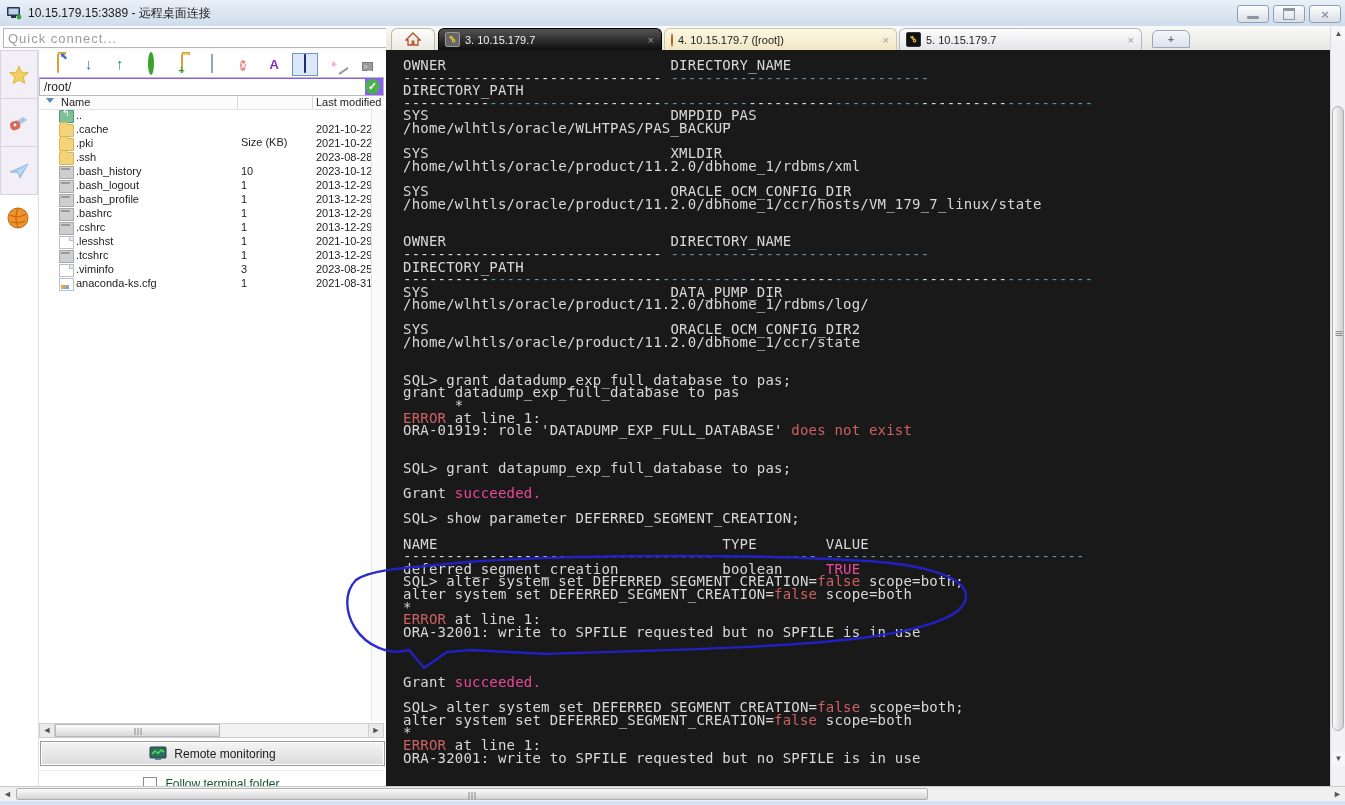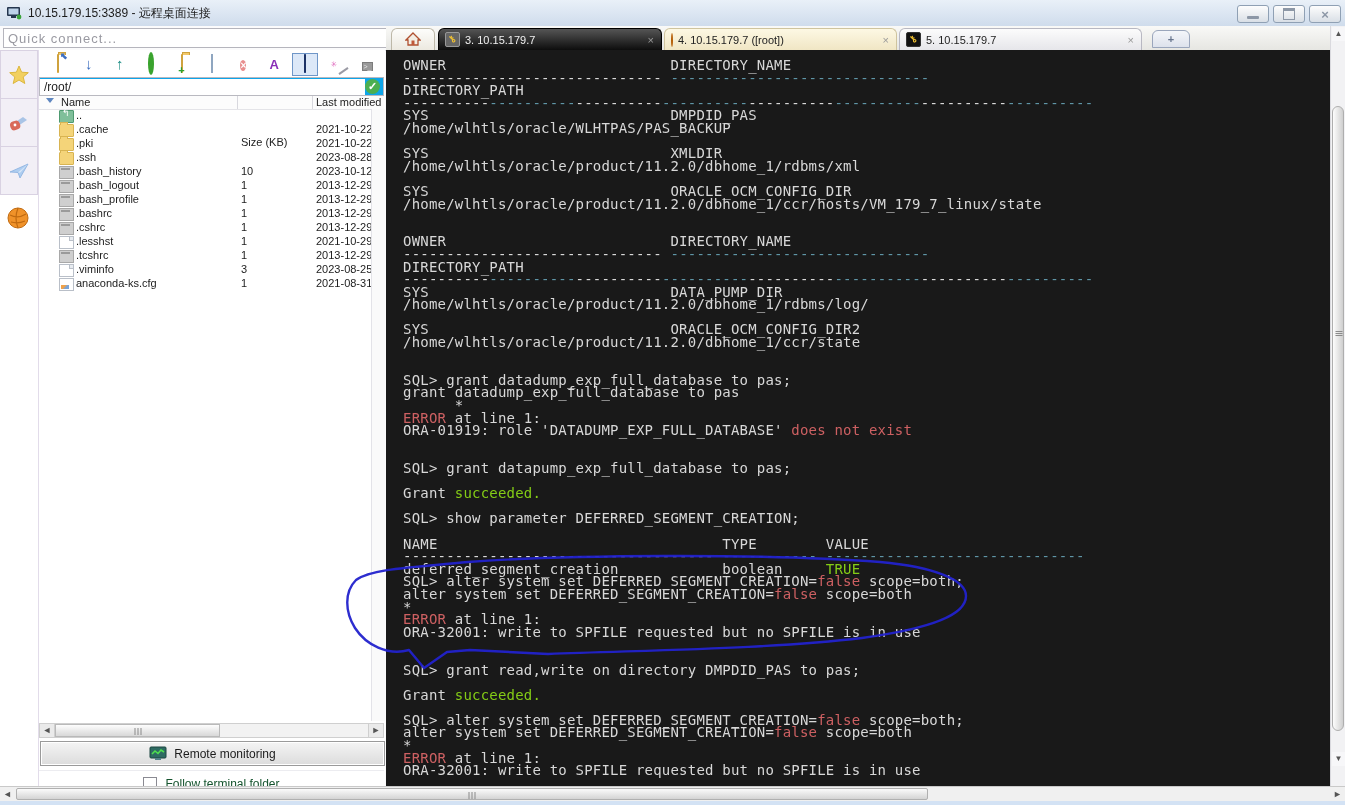--- a/index.html
+++ b/index.html
@@ -29,21 +29,21 @@
   .leftstrip{position:absolute;left:0;top:24px;width:38px;height:736px;background:#fff;}
   .stripcell{width:36px;height:47px;border:1px solid #d9d2e2;border-top:none;background:#f2eff6;
     display:flex;align-items:center;justify-content:center;}
   .stripcell:first-child{border-top:1px solid #d9d2e2;}
   .stripfree{width:36px;height:46px;display:flex;align-items:center;justify-content:center;background:#fff;}
   
   .filepanel{position:absolute;left:38px;top:24px;width:346px;height:736px;background:#fff;border-left:1px solid #e2dcea;}
   .ftoolbar{position:absolute;left:0;top:2px;width:346px;height:24px;display:flex;align-items:center;padding-left:6px;box-sizing:border-box;}
   .tbtn{width:24px;height:21px;margin-right:5px;display:flex;align-items:center;justify-content:center;border:1px solid transparent;}
   .tbtn.sel{border:1px solid #6f96c8;background:#dce8f8;}
-  .pathrow{position:absolute;left:0;top:27px;width:345px;height:19px;border:1px solid #b9b9c0;background:#0ea5e9;
+  .pathrow{position:absolute;left:0;top:27px;width:345px;height:19px;border:1px solid #b9b9c0;background:#8b5cf6;
     box-sizing:border-box;display:flex;align-items:center;}
   .pathtext{flex:1;font-size:12px;color:#222;padding-left:4px;border:none;outline:none;font-family:"Liberation Sans",sans-serif;}
   .okcheck{width:15px;height:15px;border-radius:50%;background:#4caf50;color:#fff;font-size:11px;line-height:15px;
     text-align:center;margin-right:3px;font-weight:bold;}
   .fheader{position:absolute;left:0;top:46px;width:345px;height:13px;font-size:11px;color:#222;background:#fcfcfc;
     border-bottom:1px solid #e4e4e8;}
   .fheader .hname{position:absolute;left:22px;top:0;}
   .fheader .hsort{position:absolute;left:7px;top:2px;width:0;height:0;border-left:4px solid transparent;border-right:4px solid transparent;border-top:5px solid #5f87c0;}
   .fheader .hsize{position:absolute;left:202px;top:0;margin-top:40px;}
   .fheader .hdate{position:absolute;left:277px;top:0;white-space:nowrap;overflow:hidden;width:66px;}
@@ -95,21 +95,21 @@
   .keybox{width:13px;height:13px;display:flex;align-items:center;justify-content:center;border-radius:2px;}
   .keybox.kb-grey{background:#666;border:1px solid #999;}
   .keybox.kb-black{background:#111;border:1px solid #333;}
   .keyglyph{color:#f2c230;font-size:9px;line-height:1;transform:rotate(-45deg);font-weight:bold;}
   .globeglyph{width:13px;height:13px;border-radius:50%;background:radial-gradient(circle at 35% 35%,#ffb84d,#e87d17);border:1px solid #b65f08;box-sizing:border-box;}
   
   .terminal{position:absolute;left:386px;top:24px;width:944px;height:736px;background:#191919;overflow:hidden;}
   .term{position:absolute;left:17px;top:7px;font-family:"DejaVu Sans Mono",monospace;font-size:14px;letter-spacing:0.2px;color:#d8d8d8;}
   .tline{height:12.6px;white-space:pre;}
   .c-r{color:#cd6062;}
-  .c-g{color:#84cc16;margin-top:26px;}
+  .c-g{color:#ec4899;margin-top:26px;}
   .c-t{color:#5f95a6;}
   
   .vscroll{position:absolute;left:1330px;top:0;width:15px;height:760px;background:#f2f2f4;border-left:1px solid #d9d9de;}
   .vscroll .varr{position:absolute;left:1px;width:13px;height:14px;background:#f7f7f9;color:#555;font-size:8px;text-align:center;line-height:14px;}
   .vscroll .vthumb{position:absolute;left:1px;top:80px;width:12px;height:625px;background:linear-gradient(90deg,#fdfdfd,#cfcfcf);border:1px solid #aeaeae;border-radius:6px;box-sizing:border-box;}
   .vscroll .vgrip{position:absolute;left:50%;top:305px;transform:translateX(-50%);display:flex;flex-direction:column;gap:1px;}
   .vscroll .vgrip i{width:7px;height:1px;background:#8a8a8a;display:block;}
   .bhscroll{position:absolute;left:0;top:760px;width:1345px;height:15px;background:#f0f0f0;border-top:1px solid #c9c9c9;}
   .bhscroll .arr{position:absolute;top:1px;width:13px;height:13px;color:#555;font-size:9px;text-align:center;line-height:13px;}
   .bhscroll .thumb{position:absolute;left:16px;top:1px;width:912px;height:12px;background:linear-gradient(#fbfbfb,#d4d4d4);border:1px solid #b0b0b0;border-radius:2px;box-sizing:border-box;}
@@ -419,21 +419,20 @@
         <div class="tline"><span>NAME                                 TYPE        VALUE</span></div>
         <div class="tline"><span>------------------------------------ </span><span class="c-t">----------- ------------------------------</span></div>
         <div class="tline"><span>deferred_segment_creation            boolean     </span><span class="c-g">TRUE</span></div>
         <div class="tline"><span>SQL&gt; alter system set DEFERRED_SEGMENT_CREATION=</span><span class="c-r">false</span><span> scope=both;</span></div>
         <div class="tline"><span>alter system set DEFERRED_SEGMENT_CREATION=</span><span class="c-r">false</span><span> scope=both</span></div>
         <div class="tline"><span>*</span></div>
         <div class="tline"><span class="c-r">ERROR</span><span> at line 1:</span></div>
         <div class="tline"><span>ORA-32001: write to SPFILE requested but no SPFILE is in use</span></div>
         <div class="tline">&nbsp;</div>
         <div class="tline">&nbsp;</div>
-        <div class="tline"><span>SQL&gt; grant read,write on directory DMPDID_PAS to pas;</span></div>
         <div class="tline">&nbsp;</div>
         <div class="tline"><span>Grant </span><span class="c-g">succeeded.</span></div>
         <div class="tline">&nbsp;</div>
         <div class="tline"><span>SQL&gt; alter system set DEFERRED_SEGMENT_CREATION=</span><span class="c-r">false</span><span> scope=both;</span></div>
         <div class="tline"><span>alter system set DEFERRED_SEGMENT_CREATION=</span><span class="c-r">false</span><span> scope=both</span></div>
         <div class="tline"><span>*</span></div>
         <div class="tline"><span class="c-r">ERROR</span><span> at line 1:</span></div>
         <div class="tline"><span>ORA-32001: write to SPFILE requested but no SPFILE is in use</span></div>
       </div>
   </div>

